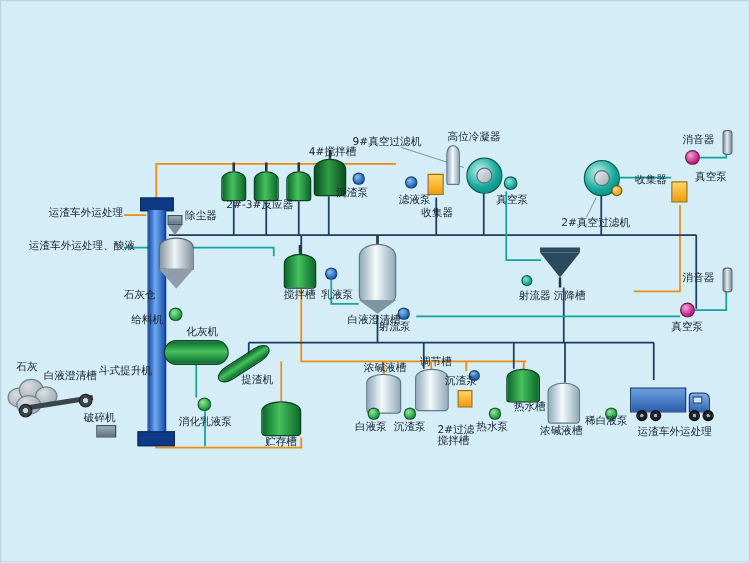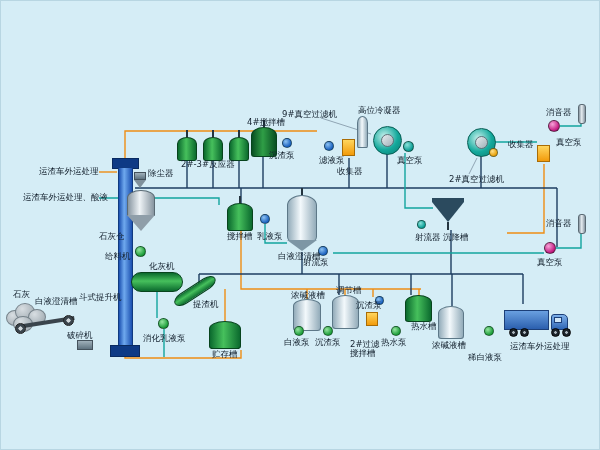--- a/index.html
+++ b/index.html
@@ -229,16 +229,16 @@
   <div class="lbl" style="left:290px;top:290px">浓碱液槽</div>
   <div class="lbl" style="left:335px;top:285px">调节槽</div>
   <div class="lbl" style="left:283px;top:337px">白液泵</div>
   <div class="lbl" style="left:314px;top:337px">沉渣泵</div>
   <div class="lbl" style="left:355px;top:300px">沉渣泵</div>
   <div class="lbl" style="left:349px;top:339px">2#过滤</div>
   <div class="lbl" style="left:349px;top:348px">搅拌槽</div>
   <div class="lbl" style="left:380px;top:337px">热水泵</div>
   <div class="lbl" style="left:410px;top:321px">热水槽</div>
   <div class="lbl" style="left:431px;top:340px">浓碱液槽</div>
-  <div class="lbl" style="left:467px;top:352px">稀白液泵</div>
+  <div class="lbl" style="left:467px;top:332px">稀白液泵</div>
   <div class="lbl" style="left:509px;top:341px">运渣车外运处理</div>
 
 </div>
 
 </body></html>

